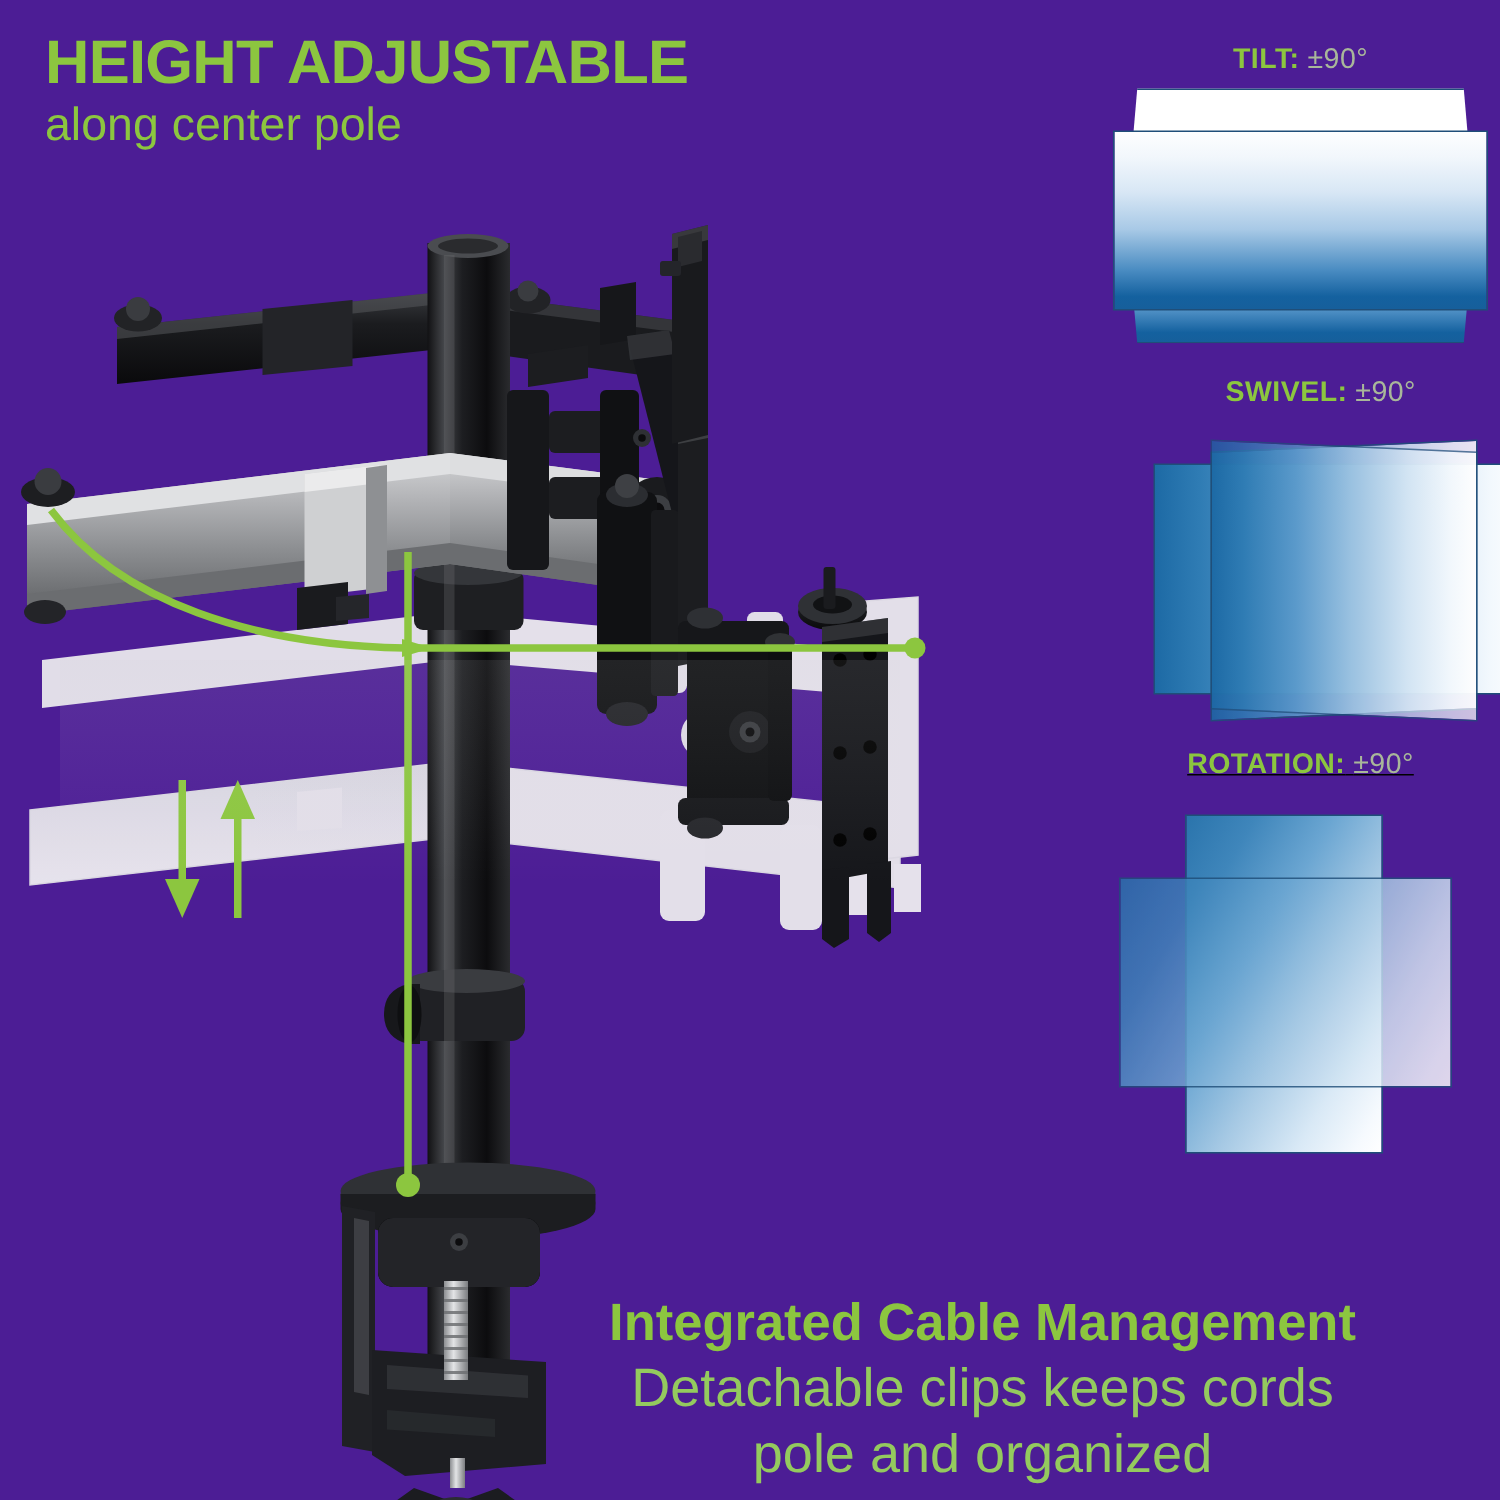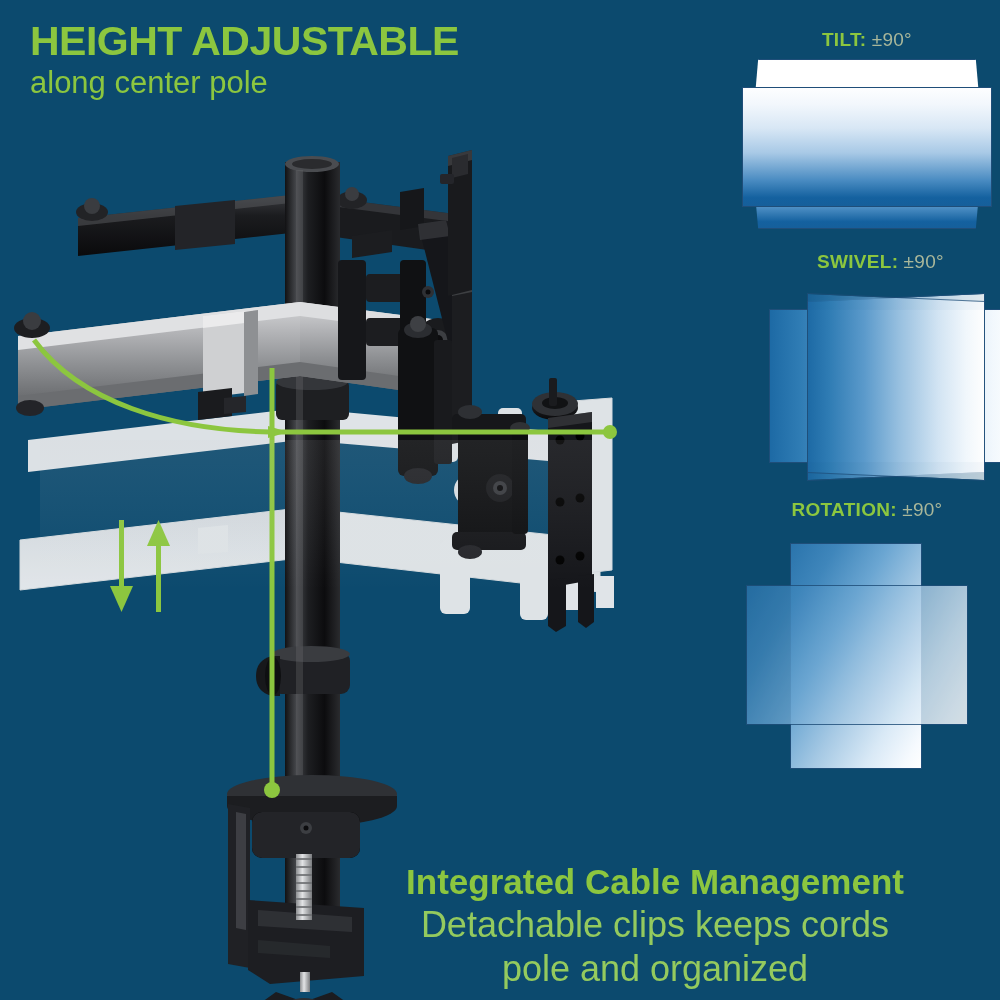--- a/index.html
+++ b/index.html
@@ -2,21 +2,21 @@
 <html><head>
 <meta charset="utf-8">
 <style>
   * { box-sizing: border-box; margin: 0; padding: 0; }
   html, body {
     width: 1000px; height: 1000px;
     background: #ffffff;
     font-family: "Liberation Sans", sans-serif;
     overflow: hidden;
   }
-  #stage { position: relative; width: 1000px; height: 1000px; background: #0c4a6e; }
+  #stage { position: relative; width: 1000px; height: 1000px; background: #4c1d95; }
 
   
   #headline { position: absolute; left: 30px; top: 20px; width: 620px; }
   #headline .h1 {
     font-size: 41px; font-weight: bold; color: #8CC63F;
     letter-spacing: -0.5px; line-height: 1.05; white-space: nowrap;
   }
   #headline .h2 {
     font-size: 31px; font-weight: normal; color: #8CC63F;
     line-height: 1.3; margin-top: 0; white-space: nowrap;
@@ -30,21 +30,21 @@
   }
   #caption .c2 {
     font-size: 36px; font-weight: normal; color: #94CA5E;
     line-height: 1.2; margin-top: 1px;
   }
 
   
   .feature { position: absolute; left: 742px; width: 250px; }
   #feature-tilt     { top: 30px; }
   #feature-swivel   { top: 252px; padding-left: 27px; }
-  #feature-rotation { top: 500px; }
+  #feature-rotation { top: 500px; text-decoration: underline; }
 
   .feature-label { text-align: center; white-space: nowrap; font-size: 19px; line-height: 1.1; }
   .feature-label .lab { font-weight: bold; color: #8CC63F; letter-spacing: 0.3px; text-align: center; }
   .feature-label .val { font-weight: normal; color: #A9B79A; letter-spacing: 0.3px; }
 
   .diagram { position: relative; width: 250px; }
   #diagram-tilt     { height: 175px; margin-top: 8px; }
   #diagram-swivel   { height: 210px; margin-top: 12px; }
   #diagram-rotation { height: 245px; margin-top: 12px; }
 

